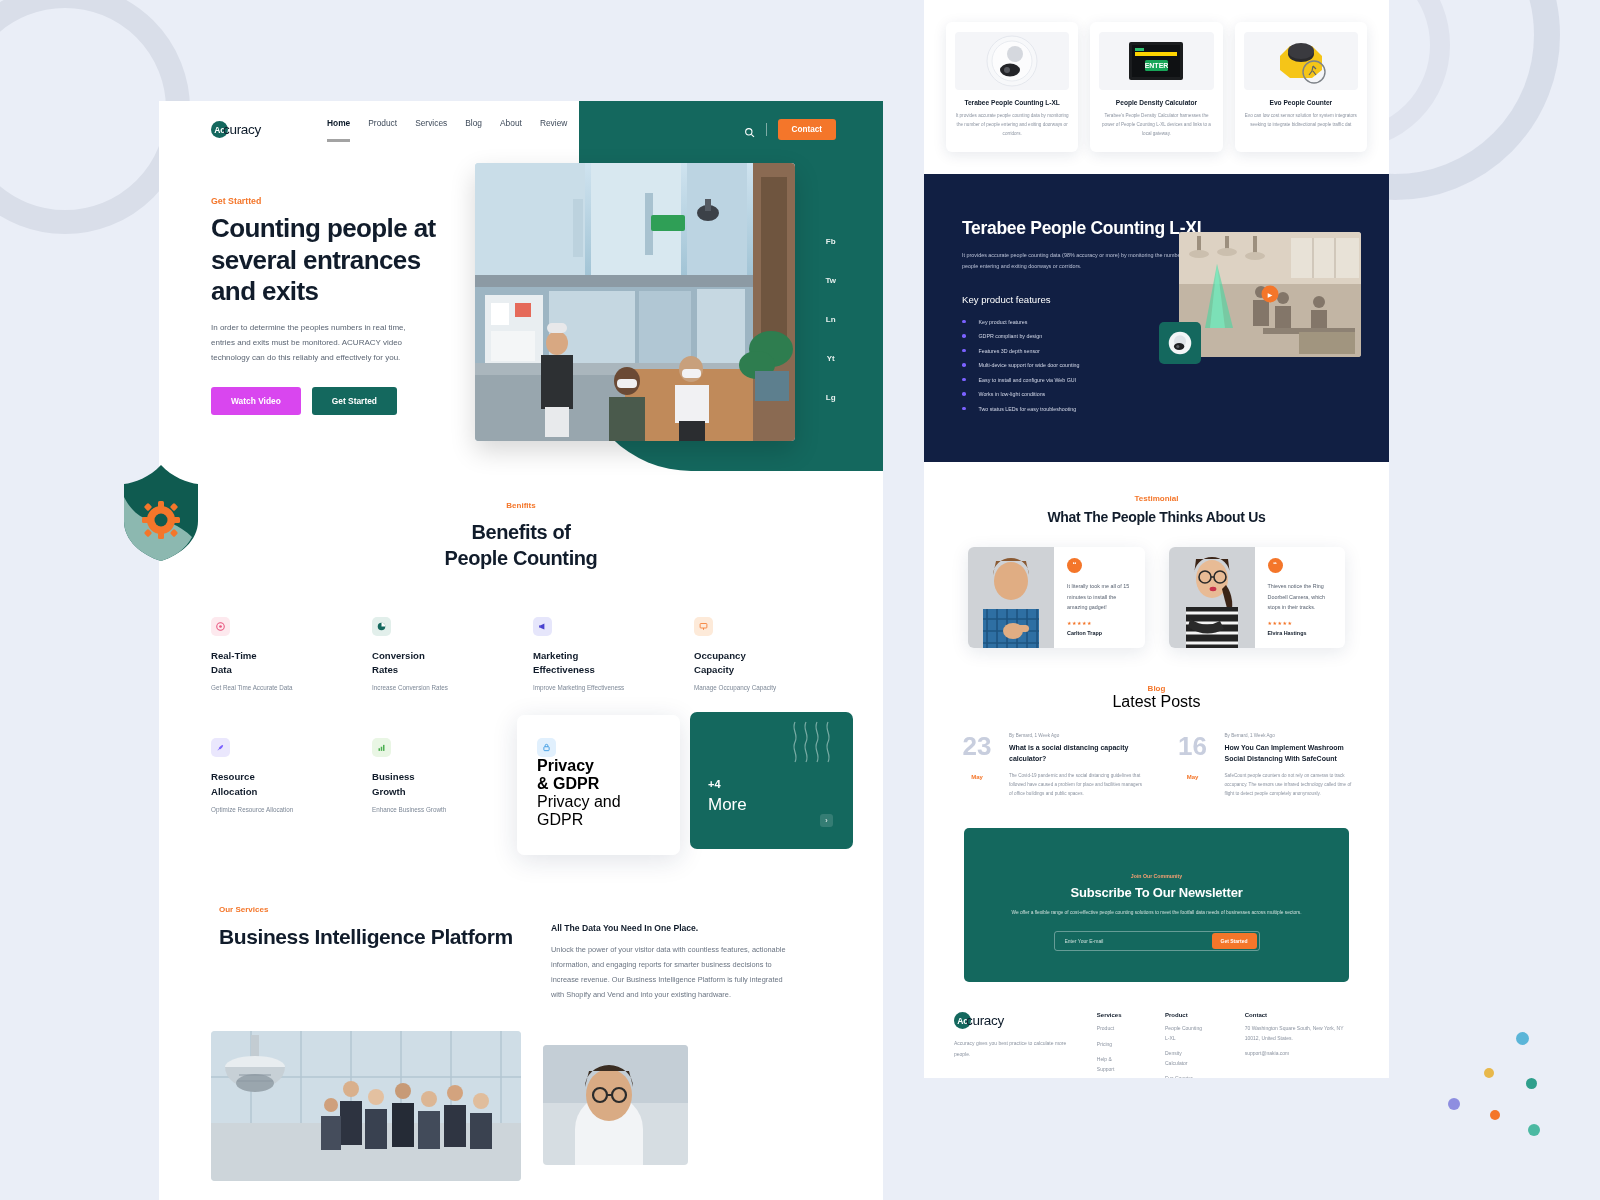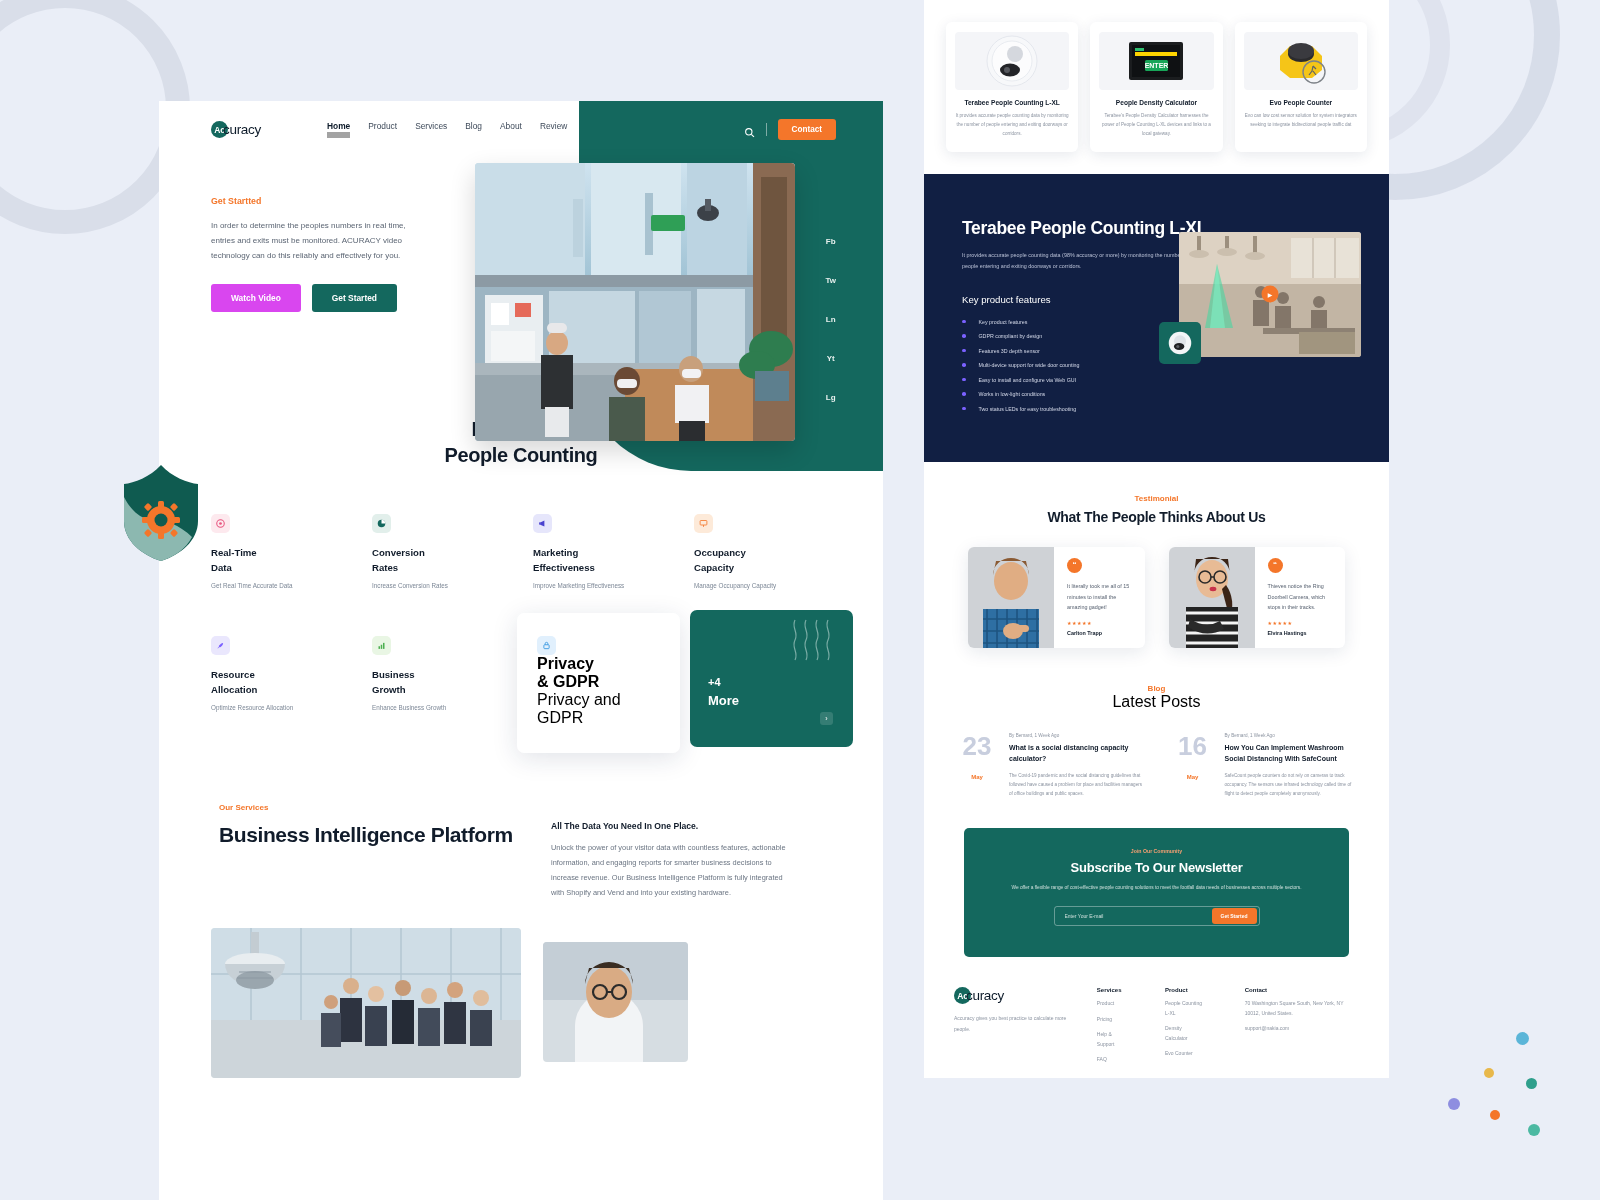--- a/index.html
+++ b/index.html
@@ -32,21 +32,21 @@
   .hero-green-round { position:absolute; right:0; top:258px; width:304px; height:112px;
     background:#14685e; border-bottom-left-radius:120px; }
 
   .navbar { position:relative; z-index:5; display:flex; align-items:center; height:57px; padding:0 0 0 52px; }
   .logo { display:flex; align-items:center; gap:0; }
   .logo-badge { width:17px; height:17px; border-radius:50%; background:#14685e; color:#fff;
      font-size:8.5px; font-weight:bold; display:flex; align-items:center; justify-content:center; letter-spacing:-.3px;}
   .logo-text { font-size:13.5px; font-weight:normal; color:#0d1b2a; letter-spacing:-.3px; margin-left:-5px; }
   .nav-links { display:flex; gap:18px; margin-left:66px; }
   .nav-links a { font-size:8.4px; color:#3e4a5a; text-decoration:none; }
-  .nav-links a.active { color:#0d1b2a; font-weight:bold; border-bottom:6px solid #a3a3a3; padding-bottom:1px;}
+  .nav-links a.active { color:#0d1b2a; font-weight:bold; border-bottom:3px solid #a3a3a3; padding-bottom:11px;}
   .nav-right { margin-left:auto; display:flex; align-items:center; gap:11px; padding-right:47px; }
   .search-ico { width:11px; height:11px; color:#fff; }
   .nav-div { width:1px; height:13px; background:rgba(255,255,255,.45); }
   .btn-contact { background:#f4762a; color:#fff; font-size:8.2px; font-weight:bold;
      padding:6px 14px; border-radius:3px; border:none; cursor:pointer; }
 
   .hero { position:relative; z-index:4; padding-left:52px; margin-top:38px; }
   .eyebrow { color:#f4762a; font-size:8.8px; font-weight:bold; margin-bottom:7px; }
   .hero h1 { font-size:26px; line-height:1.22; color:#111c2b; font-weight:bold; letter-spacing:-.6px; max-width:260px; }
   .hero p { font-size:8px; line-height:1.85; color:#5b6573; max-width:200px; margin-top:13px; }
@@ -71,21 +71,21 @@
   .bicon { width:19px; height:19px; border-radius:5px; display:flex; align-items:center; justify-content:center; font-size:9px; }
   .bcell h4 { font-size:9.6px; color:#111c2b; font-weight:bold; line-height:1.5; margin-top:13px; }
   .bcell p { font-size:6.3px; color:#7c8796; margin-top:7px; }
 
   .brow2 { display:grid; grid-template-columns:repeat(4,1fr); gap:0 24px; padding:0 52px; margin-top:47px; text-align:left; position:relative;}
   .card-white { background:#fff; border-radius:7px; box-shadow:0 5px 26px rgba(20,40,80,.13);
      padding:23px 20px 26px; margin:-23px -10px -26px -16px; }
   .card-green { background:#14685e; border-radius:7px; padding:26px 18px 20px; color:#fff;
      margin:-26px -22px -20px -4px; position:relative; overflow:hidden; }
   .card-green .plus { font-size:11px; font-weight:bold; margin-top:40px; }
-  .card-green .more { font-size:13px; font-weight:bold; margin-top:5px; }
+  .card-green .more { font-size:17px; font-weight:normal; margin-top:5px; }
   .card-green .arrow { position:absolute; right:20px; bottom:22px; width:13px; height:13px;
      border-radius:3px; background:rgba(255,255,255,.14); color:#fff; font-size:7px;
      display:flex; align-items:center; justify-content:center; }
   .squiggle { position:absolute; right:14px; top:8px; opacity:.5; }
 
   
   .services { padding:76px 52px 0; display:flex; gap:0;margin-left:8px; }
   .svc-left { width:300px; }
   .svc-left h2 { font-size:21px; line-height:1.35; color:#111c2b; font-weight:bold; margin-top:9px; letter-spacing:-.4px;}
   .svc-right { width:240px; margin-left:32px; padding-top:18px; }
@@ -137,21 +137,21 @@
   .blog { padding:36px 30px 0; text-align:center; }
   .bloggrid { display:flex; gap:26px; margin-top:22px; text-align:left; }
   .bpost { flex:1; display:flex; gap:9px; }
   .bdate { flex:none; width:46px; text-align:center; }
   .bday { font-size:26px; font-weight:bold; color:#c8cede; line-height:1; }
   .bmon { font-size:6px; color:#f4762a; font-weight:bold; margin-top:15px; }
   .bmeta { font-size:4.6px; color:#8b93a0; }
   .bpost h5 { font-size:7px; line-height:1.55; color:#111c2b; font-weight:bold; margin-top:5px; }
   .bpost p { font-size:4.6px; line-height:2; color:#8b93a0; margin-top:6px; }
 
-  .news { margin:30px 40px 0; background:#14685e; border-radius:5px; padding:20px 20px 31px; text-align:center; }
+  .news { margin:30px 40px 0; background:#14685e; border-radius:5px; padding:45px 20px 31px; text-align:center; }
   .news .ne { color:#f7a072; font-size:5.2px; font-weight:bold; }
   .news h3 { color:#fff; font-size:13px; font-weight:bold; margin-top:6px; letter-spacing:-.2px;}
   .news p { color:#cfe0dc; font-size:4.8px; line-height:2.1; margin-top:8px; }
   .sub-form { margin:13px auto 0; width:206px; height:20px; border:1px solid rgba(255,255,255,.35);
      border-radius:3px; display:flex; align-items:center; padding:0 2px 0 10px; }
   .sub-form input { flex:1; background:transparent; border:none; outline:none;
      color:#fff; font-size:5px; font-family:inherit; }
   .sub-form input::placeholder { color:#cfe0dc; }
   .sub-btn { background:#f4762a; color:#fff; border:none; border-radius:3px;
      font-size:5px; font-weight:bold; padding:5px 9px; cursor:pointer; }
@@ -223,20 +223,21 @@
             <line x1="10.6" y1="10.6" x2="14.5" y2="14.5"></line>
         </svg>
       </span>
       <span class="nav-div"></span>
       <button class="btn-contact">Contact</button>
     </div>
   </div>
 
   <div class="hero">
     <div class="eyebrow">Get Startted</div>
+    <h1>Counting people at several entrances and exits</h1>
     <p>In order to determine the peoples numbers in real time, entries and exits must be monitored. ACURACY  video technology can do this reliably and effectively for you.</p>
     <div class="hero-btns">
       <button class="btn-watch">Watch Video</button>
       <button class="btn-start">Get Started</button>
     </div>
   </div>
 
   <div class="hero-img">
     <svg viewBox="0 0 320 278" width="320" height="278">
       <defs>

